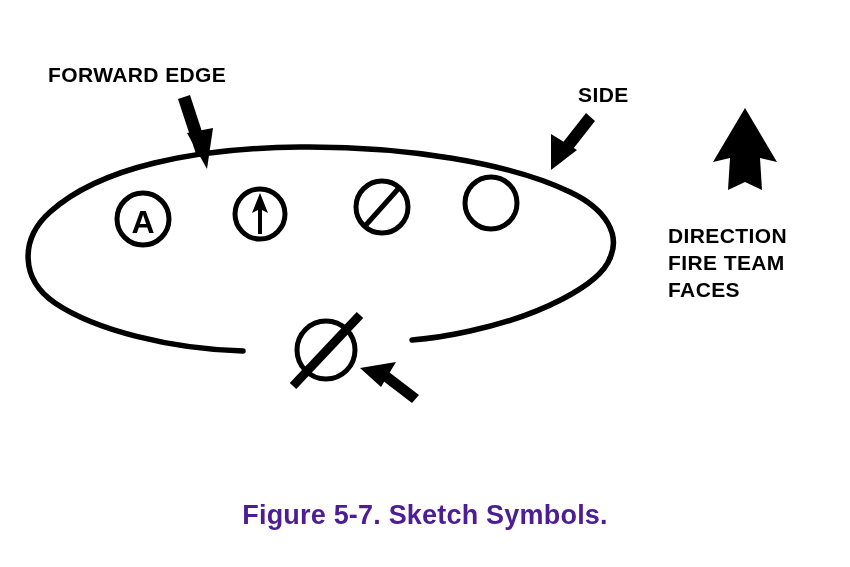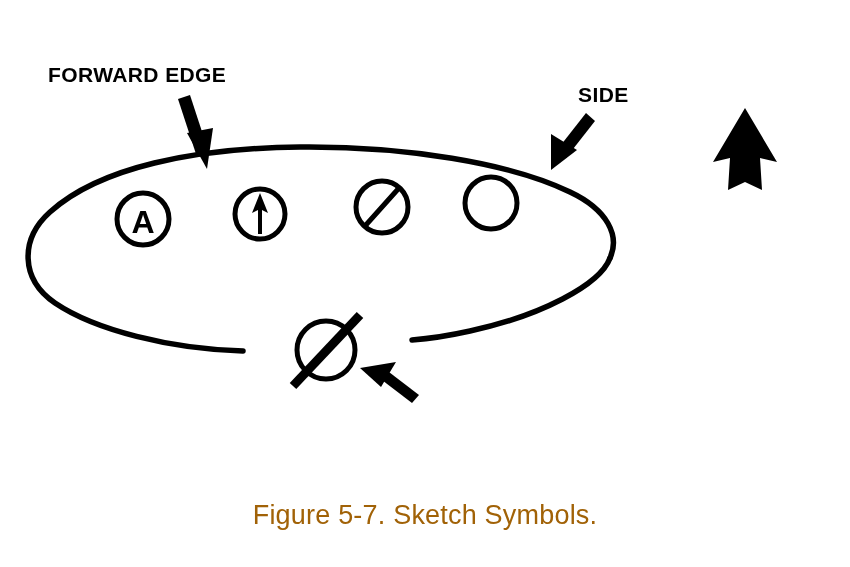--- a/index.html
+++ b/index.html
@@ -54,24 +54,24 @@
     color: #000000;
     white-space: nowrap;
   }
   #figure-caption {
     position: absolute;
     left: 0;
     top: 500px;
     width: 850px;
     text-align: center;
     font-family: "Liberation Sans", sans-serif;
-    font-weight: normal;
+    font-weight: bold;
     font-size: 27px;
     letter-spacing: 0.2px;
-    color: #a16207;
+    color: #4c1d95;
   }
 </style>
 </head>
 <body>
 
 <div id="figure-root">
 
   <svg id="sketch-canvas" viewBox="0 0 850 567" xmlns="http://www.w3.org/2000/svg">
 
     <g fill="none" stroke="#000000" stroke-width="5.5" stroke-linecap="round">
@@ -140,16 +140,21 @@
              L 728,190
              L 730,158
              L 713,162 Z" fill="#000000"></path>
   </svg>
 
   <div class="fig-label" id="label-forward-edge">FORWARD EDGE</div>
 
   <div class="fig-label" id="label-side">SIDE</div>
 
 
+  <div id="direction-caption">
+    <div>DIRECTION</div>
+    <div>FIRE TEAM</div>
+    <div>FACES</div>
+  </div>
 
   <div id="figure-caption">Figure 5-7.  Sketch Symbols.</div>
 
 </div>
 
 </body></html>

